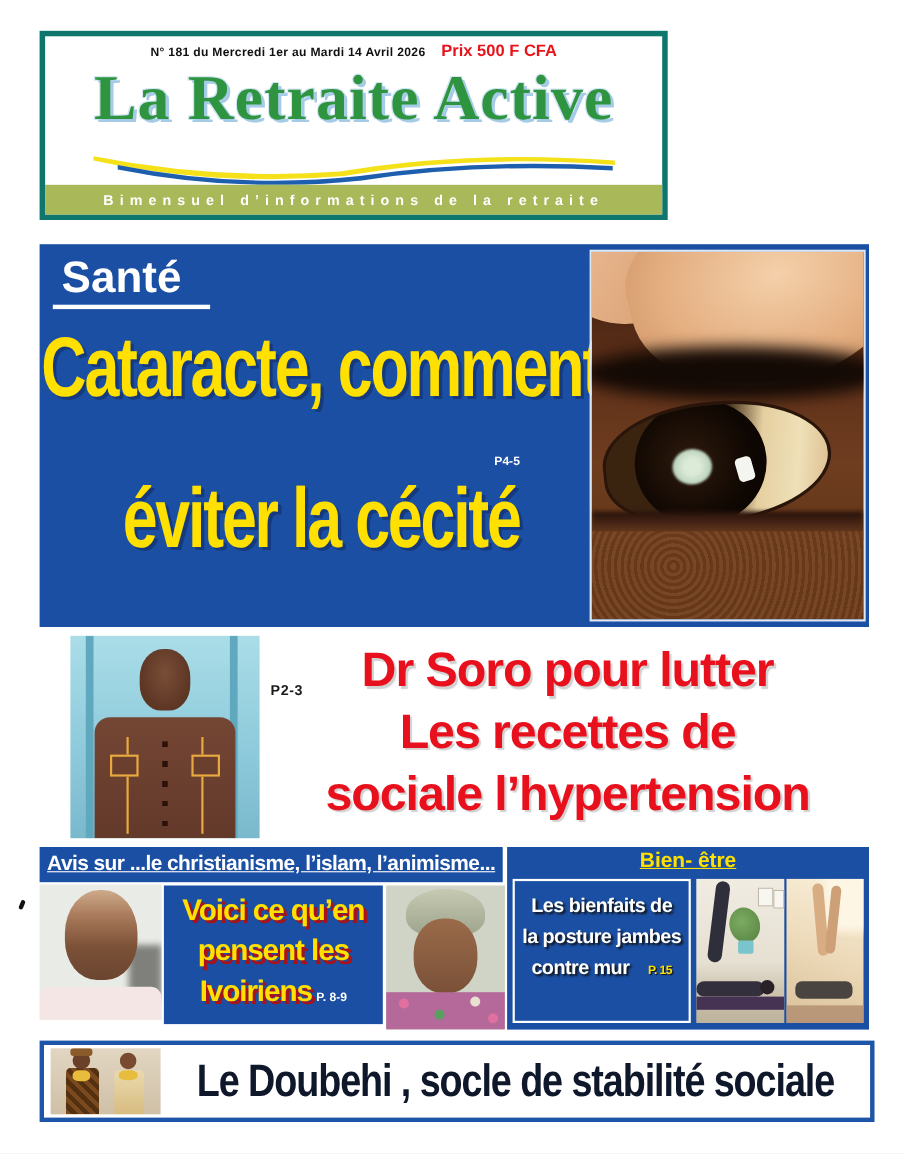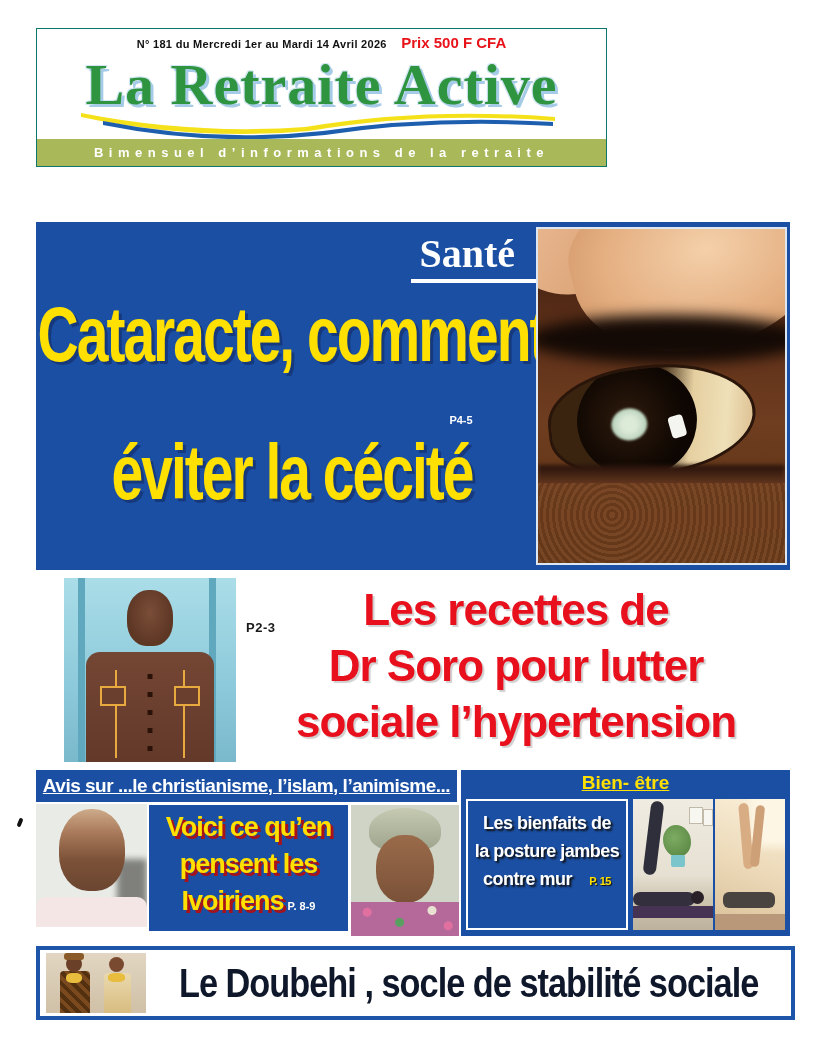--- a/index.html
+++ b/index.html
@@ -1,21 +1,21 @@
 <!DOCTYPE html>
 <html><head>
 <meta charset="utf-8">
 <style>
   html,body{margin:0;padding:0;background:#888;}
   .page{position:relative;width:822px;height:1049px;background:#fff;margin:0 auto;overflow:hidden;
         font-family:"Liberation Sans",sans-serif;}
   .abs{position:absolute;}
 
   
-  .masthead{left:36px;top:28px;width:571px;height:139px;border:1px solid #0f766e;background:#fff;box-sizing:border-box;}
+  .masthead{left:36px;top:28px;width:571px;height:172px;border:5px solid #0f766e;background:#fff;box-sizing:border-box;}
   .issue-row{position:absolute;top:5px;left:0;width:100%;text-align:center;white-space:nowrap;}
   .issue-line{font-size:11px;font-weight:bold;color:#111;letter-spacing:.3px;}
   .price{font-size:15px;font-weight:bold;color:#e81219;margin-left:10px;}
   .np-title{position:absolute;top:22px;left:0;width:100%;text-align:center;
     font-family:"Liberation Serif",serif;font-weight:bold;font-size:58px;color:#2f9440;
     text-shadow:3px 3px 0 #a6cbe6,-1px -1px 0 #d3e6f4,1px -1px 0 #d3e6f4,-1px 1px 0 #d3e6f4;letter-spacing:1px;}
   .swoosh{position:absolute;left:36px;bottom:27px;width:490px;height:34px;}
   .tagline-bar{position:absolute;left:0;bottom:0;width:100%;height:27px;background:#a9b859;
     color:#fff;font-weight:bold;font-size:13px;letter-spacing:5.5px;text-align:center;line-height:27px;white-space:nowrap;overflow:hidden;}
 
@@ -36,21 +36,21 @@
   .p3{left:116px;top:14px;width:64px;height:86px;transform:rotate(10deg);}
   .antenna{position:absolute;width:2px;height:52px;background:#b87428;}
   .a1{left:58px;top:-10px;transform:rotate(28deg);}
   .a2{left:102px;top:-8px;transform:rotate(-18deg);}
   .gout-pref{position:absolute;top:130px;width:100%;text-align:center;color:#27a33c;font-weight:bold;font-size:12px;}
   .gout-caption{position:absolute;top:144px;width:100%;text-align:center;color:#fff;font-weight:bold;
     font-size:17px;letter-spacing:-0.8px;text-shadow:1px 1px 0 #0c2a5e;}
 
   
   .lead-box{left:36px;top:222px;width:754px;height:348px;background:#1b4fa3;}
-  .kicker-wrap{position:absolute;top:8px;left:0;width:505px;text-align:right;font-family:Liberation Serif, serif;}
+  .kicker-wrap{position:absolute;top:8px;left:12px;width:505px;text-align:left;}
   .kicker{display:inline-block;color:#fff;font-weight:bold;font-size:40px;
     border-bottom:4px solid #fff;padding:0 26px 2px 8px;}
   .lead-line{position:absolute;left:0;width:512px;text-align:center;color:#ffe000;font-weight:bold;
     font-size:57px;letter-spacing:-2px;white-space:nowrap;}
   .lead-line > span{display:inline-block;transform:scaleY(1.35);transform-origin:50% 20%;
     text-shadow:3px 2px 0 rgba(18,40,96,.55);}
   .lead1{top:72px;}
   .lead2{top:210px;}
   .lead-pref{position:absolute;top:192px;left:395px;width:60px;text-align:center;color:#fff;font-weight:bold;font-size:11px;}
 
@@ -216,22 +216,22 @@
     <div class="soro-head"></div>
     <div class="soro-body">
       <div class="soro-trim"></div>
       <div class="soro-pocket pkl"></div>
       <div class="soro-pocket pkr"></div>
       <div class="soro-buttons"></div>
     </div>
   </div>
   <div class="abs soro-pref">P2-3</div>
   <div class="abs soro-headline">
+    <div>Dr Soro pour lutter</div>
     <div>Les recettes de</div>
-    <div>Dr Soro pour lutter</div>
     <div>sociale l’hypertension</div>
   </div>
 
   <div class="abs avis-banner">
     <span>Avis sur ...le christianisme, l’islam, l’animisme...</span>
   </div>
   <div class="abs stray-mark"></div>
   <div class="abs man-photo">
     <div class="man-bg-dark"></div>
     <div class="man-head"></div>

